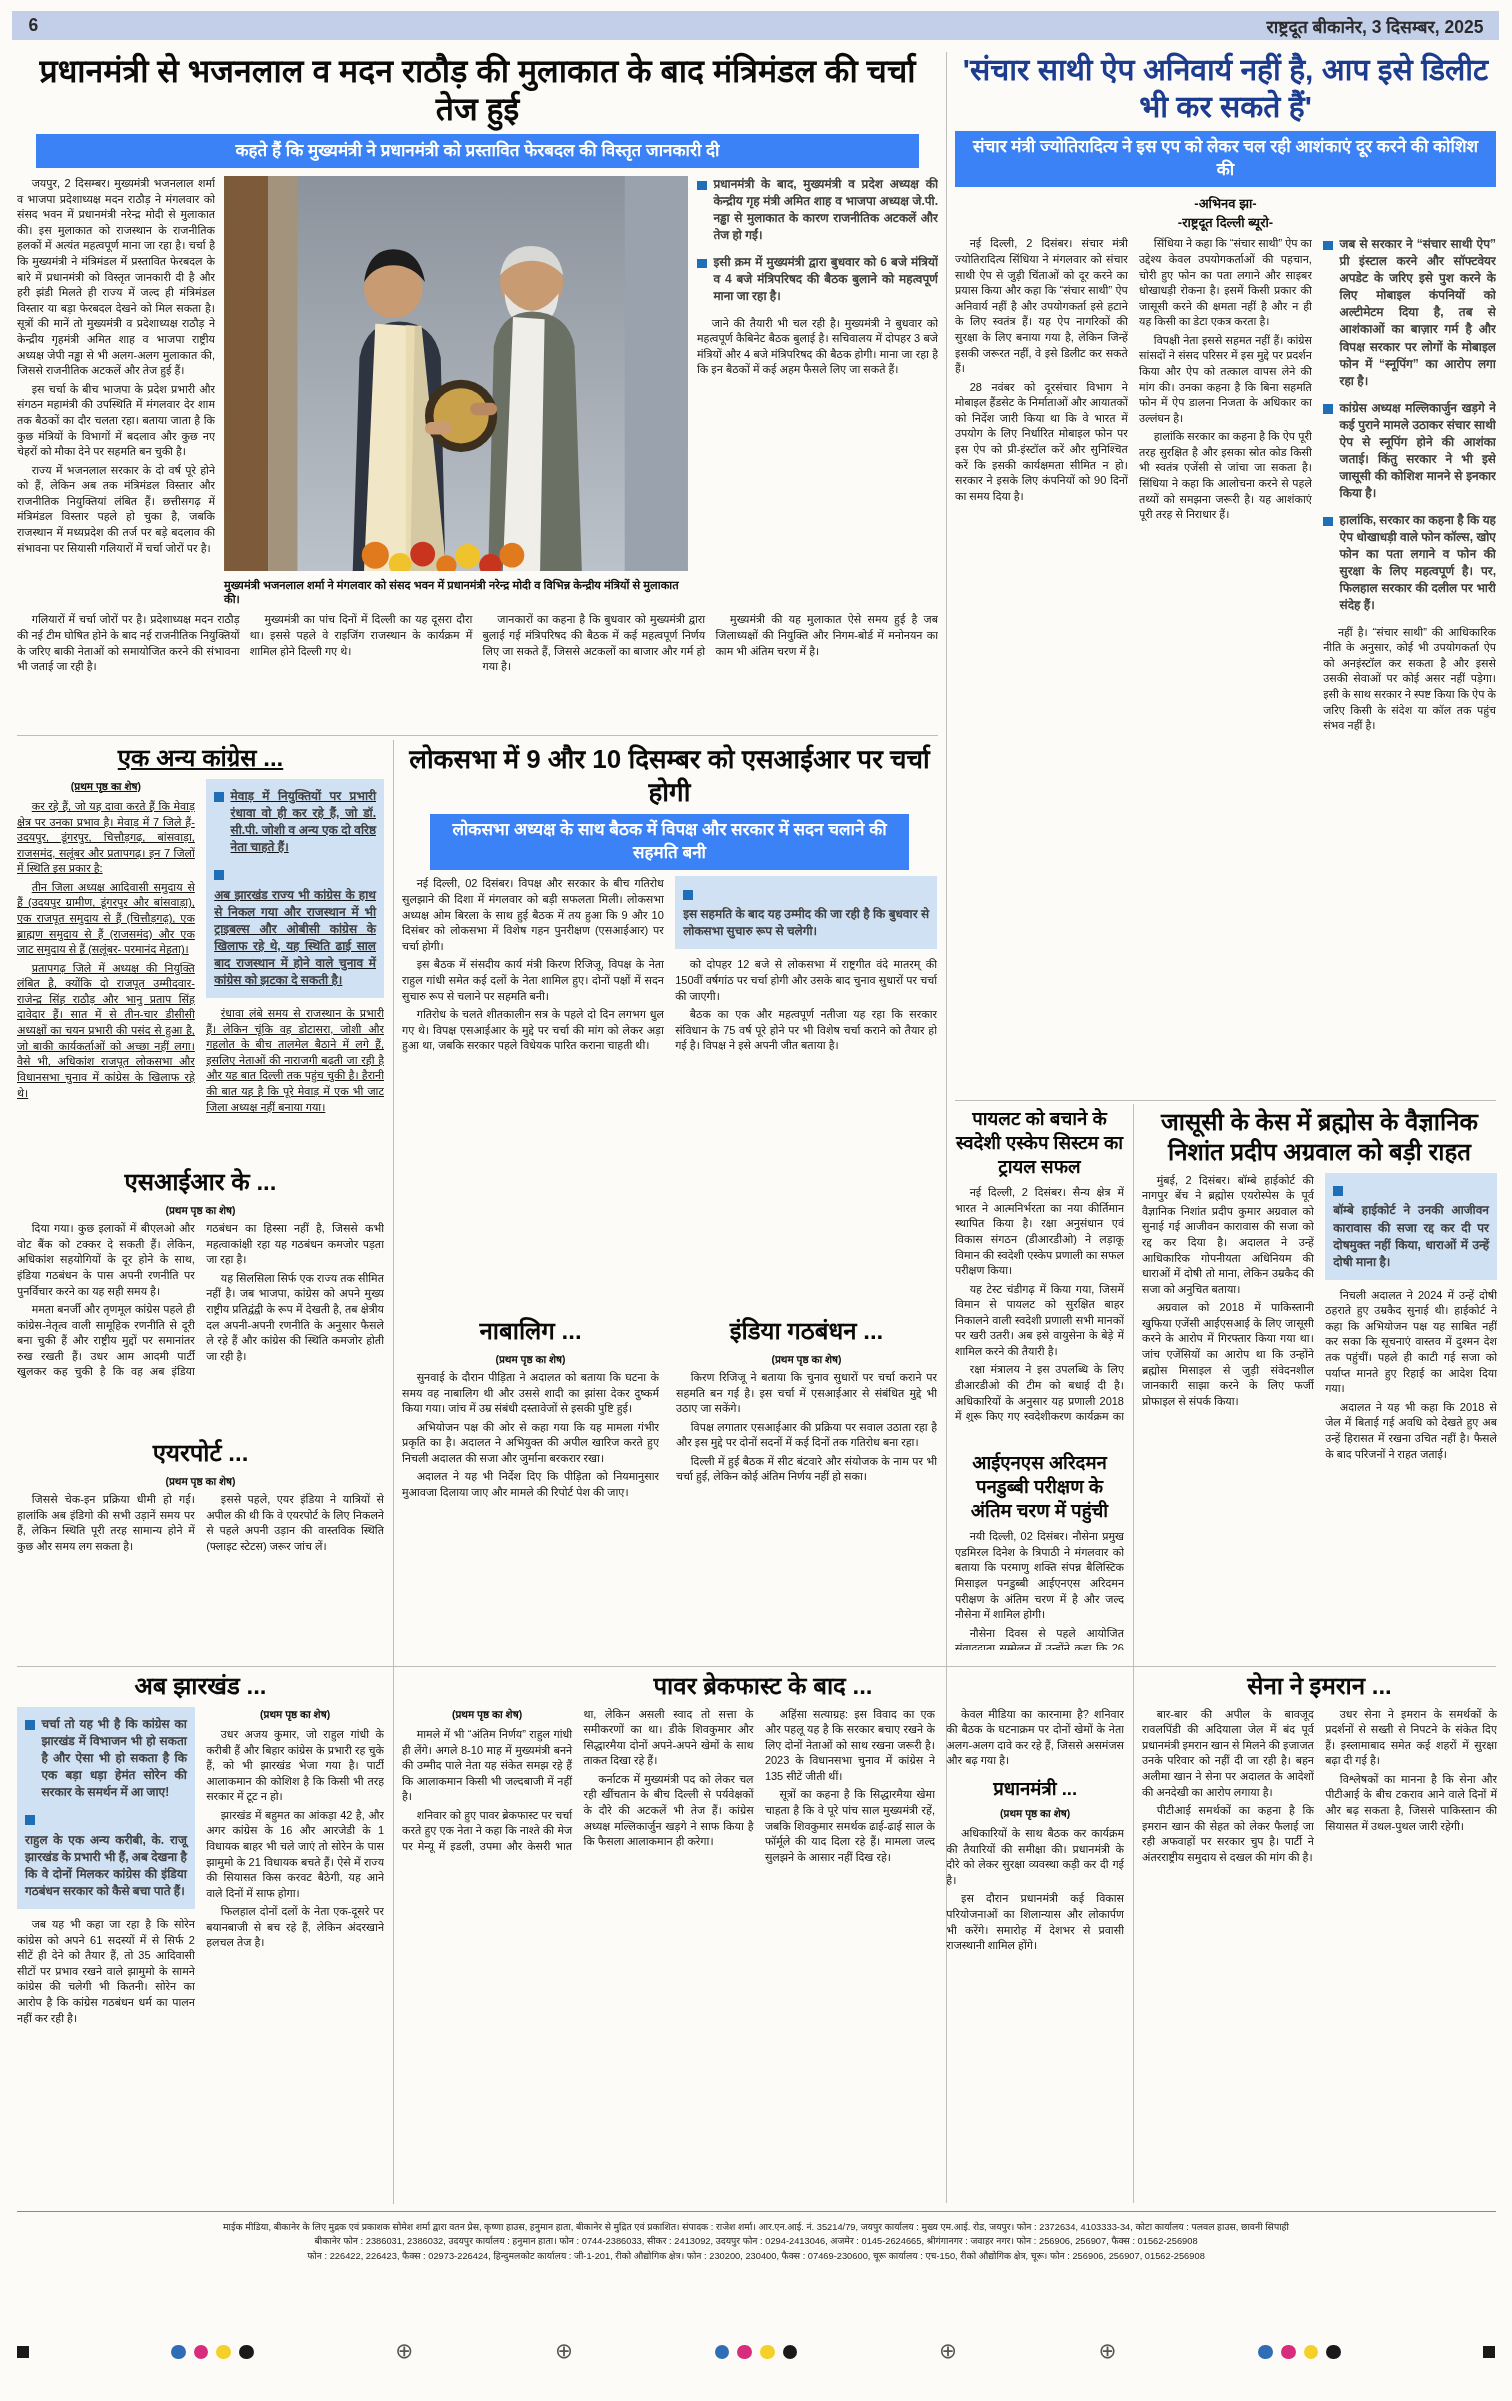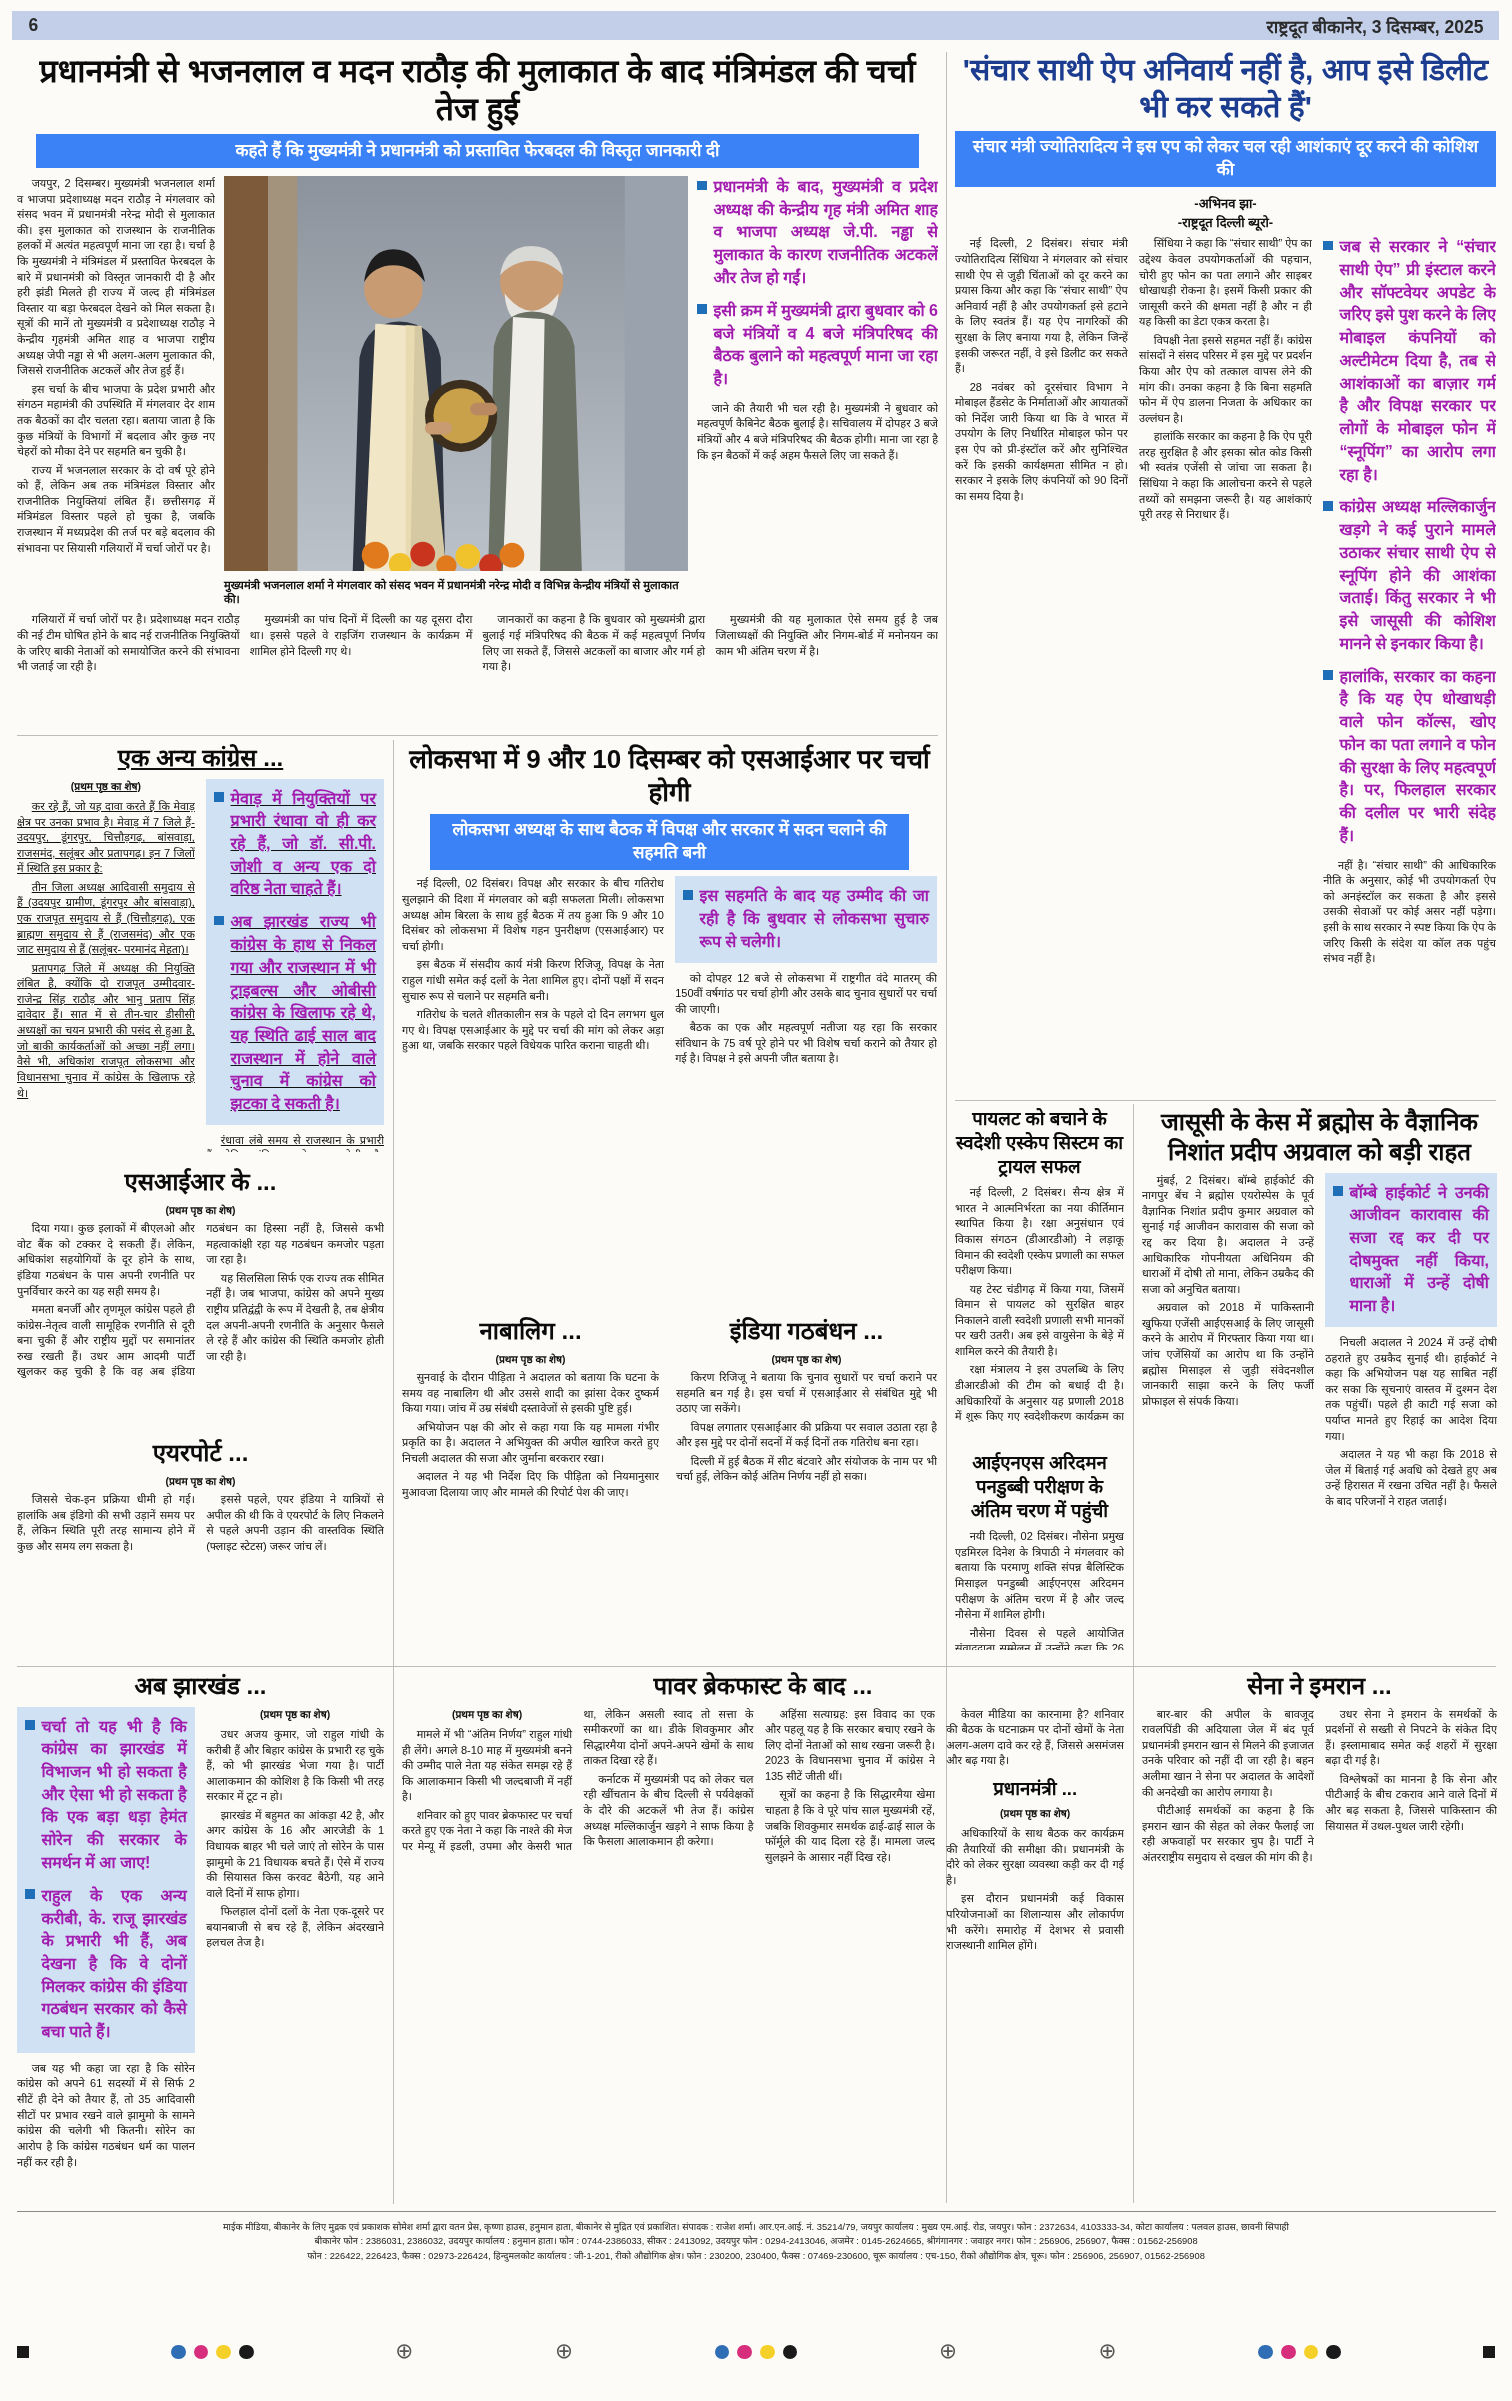--- a/index.html
+++ b/index.html
@@ -23,23 +23,23 @@
   .byline{text-align:center;font-weight:bold;font-size:13px;margin:1.1px 0;}
   .cont{text-align:center;font-weight:bold;font-size:10.4px;margin:1.1px 0 4.5px;}
   .flow{overflow:hidden;text-align:justify;font-size:11px;line-height:1.42;}
   .para{margin:0 0 2.8px;text-indent:14.7px;}
   .cols2{column-count:2;column-gap:11.3px;}
   .cols4{column-count:4;column-gap:10.2px;}
   .colsflex{display:flex;gap:11.3px;}
   .col{flex:1;min-width:0;}
   .b-item{display:flex;gap:6.8px;margin:0 0 10.2px;}
   .b-sq{flex:none;width:9.6px;height:9.6px;background:#1f6fb8;margin-top:4.5px;}
-  .b-txt{font-weight:bold;color:#a21caf;font-size:16px;line-height:1.42;text-align:justify;margin:0;}
+  .b-txt{font-weight:bold;color:#404040;font-size:12px;line-height:1.42;text-align:justify;margin:0;}
   .tintbox{background:#cfe1f3;padding:9px 8px;margin-bottom:8px;}
-  .tintbox .b-item:last-child{margin-bottom:0;}
+  .tintbox .b-item:last-child{margin-bottom:0;flex-direction:column;}
   .lead-grid{display:grid;grid-template-columns:198px 464px 1fr;column-gap:9px;margin-top:8px;}
   .caption{font-size:11.3px;font-weight:bold;margin-top:4.5px;line-height:1.3;text-align:left;}
   figure{margin:0;}
   .footer-small{position:absolute;left:17px;top:2220px;width:1478px;text-align:center;
                 font-size:9.3px;line-height:1.55;color:#222;}
   .regstrip{position:absolute;left:17px;top:2332px;width:1478px;height:40px;
             display:flex;align-items:center;justify-content:space-between;}
   .dotgroup{display:flex;gap:8px;align-items:center;}
   .dot{width:14.7px;height:14.7px;border-radius:50%;}
   .dc{background:#2f6db5;} .dm{background:#d62e7c;} .dy{background:#f4d029;} .dk{background:#1a1a1a;}

